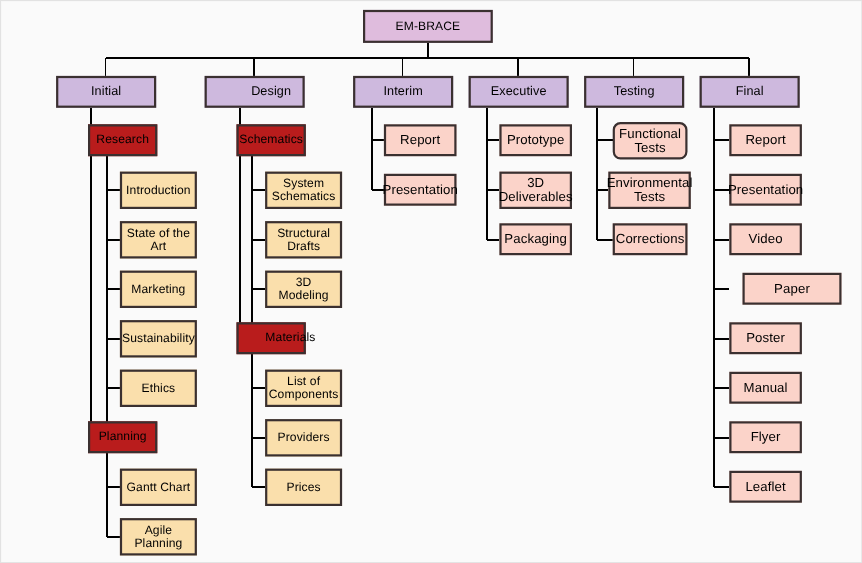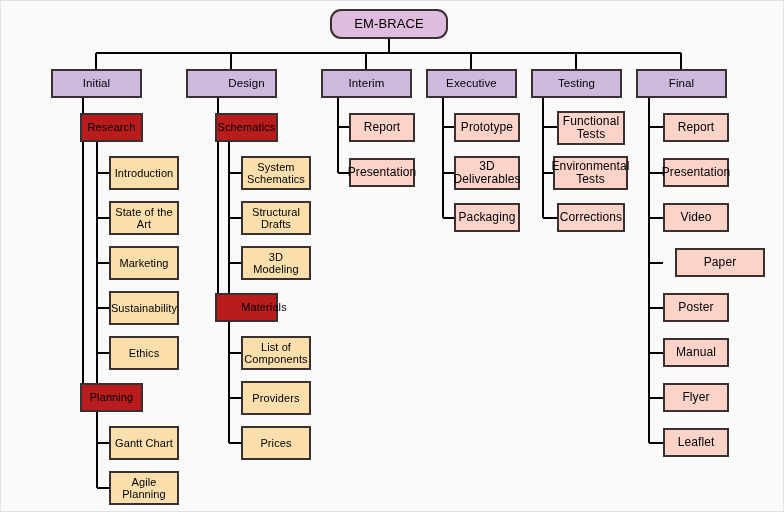--- a/index.html
+++ b/index.html
@@ -34,22 +34,21 @@
     justify-content: center;
     text-align: center;
     line-height: 1.12;
     color: #000000;
     letter-spacing: 0.1px;
     padding: 1px 2px;
     box-shadow: 0 0 0 0 rgba(0,0,0,0);
   }
   .node.root {
     background: #dfbcdd;
-    font-size: 13px;
-    border-radius: 11px;
+    font-size: 11px;
   }
   .node.phase {
     background: #ceb9de;
     font-size: 11.5px;
   }
   .node.group {
     background: #b91c1c;
     font-size: 11px;
   }
   .node.deliv {
@@ -139,21 +138,21 @@
       <div class="node deliv" style="left: 240px; top: 245px; width: 70px; height: 34px;">3D Modeling</div>
       <div class="node group" style="left: 214px; top: 292px; width: 63px; height: 29px; padding-left: 37px;">Materials</div>
       <div class="node deliv" style="left: 240px; top: 335px; width: 70px; height: 34px;">List of Components</div>
       <div class="node deliv" style="left: 240px; top: 380px; width: 70px; height: 34px; text-align: right;">Providers</div>
       <div class="node deliv" style="left: 240px; top: 425px; width: 70px; height: 34px;">Prices</div>
       <div class="node out" style="left: 348px; top: 112px; width: 66px; height: 29px;">Report</div>
       <div class="node out" style="left: 348px; top: 157px; width: 66px; height: 29px;">Presentation</div>
       <div class="node out" style="left: 453px; top: 112px; width: 66px; height: 29px;">Prototype</div>
       <div class="node out" style="left: 453px; top: 155px; width: 66px; height: 34px;">3D Deliverables</div>
       <div class="node out" style="left: 453px; top: 202px; width: 66px; height: 29px;">Packaging</div>
-      <div class="node out" style="left: 556px; top: 110px; width: 68px; height: 34px;">Functional Tests</div>
+      <div class="node out" style="left: 556px; top: 110px; width: 68px; height: 34px; border-radius: 7px;">Functional Tests</div>
       <div class="node out" style="left: 552px; top: 155px; width: 75px; height: 34px;">Environmental Tests</div>
       <div class="node out" style="left: 556px; top: 202px; width: 68px; height: 29px;">Corrections</div>
       <div class="node out" style="left: 662px; top: 112px; width: 66px; height: 29px;">Report</div>
       <div class="node out" style="left: 662px; top: 157px; width: 66px; height: 29px;">Presentation</div>
       <div class="node out" style="left: 662px; top: 202px; width: 66px; height: 29px;">Video</div>
       <div class="node out" style="left: 630px; top: 247px; width: 90px; height: 29px; margin-left: 44px;">Paper</div>
       <div class="node out" style="left: 662px; top: 292px; width: 66px; height: 29px;">Poster</div>
       <div class="node out" style="left: 662px; top: 337px; width: 66px; height: 29px;">Manual</div>
       <div class="node out" style="left: 662px; top: 382px; width: 66px; height: 29px;">Flyer</div>
       <div class="node out" style="left: 662px; top: 427px; width: 66px; height: 29px;">Leaflet</div>

